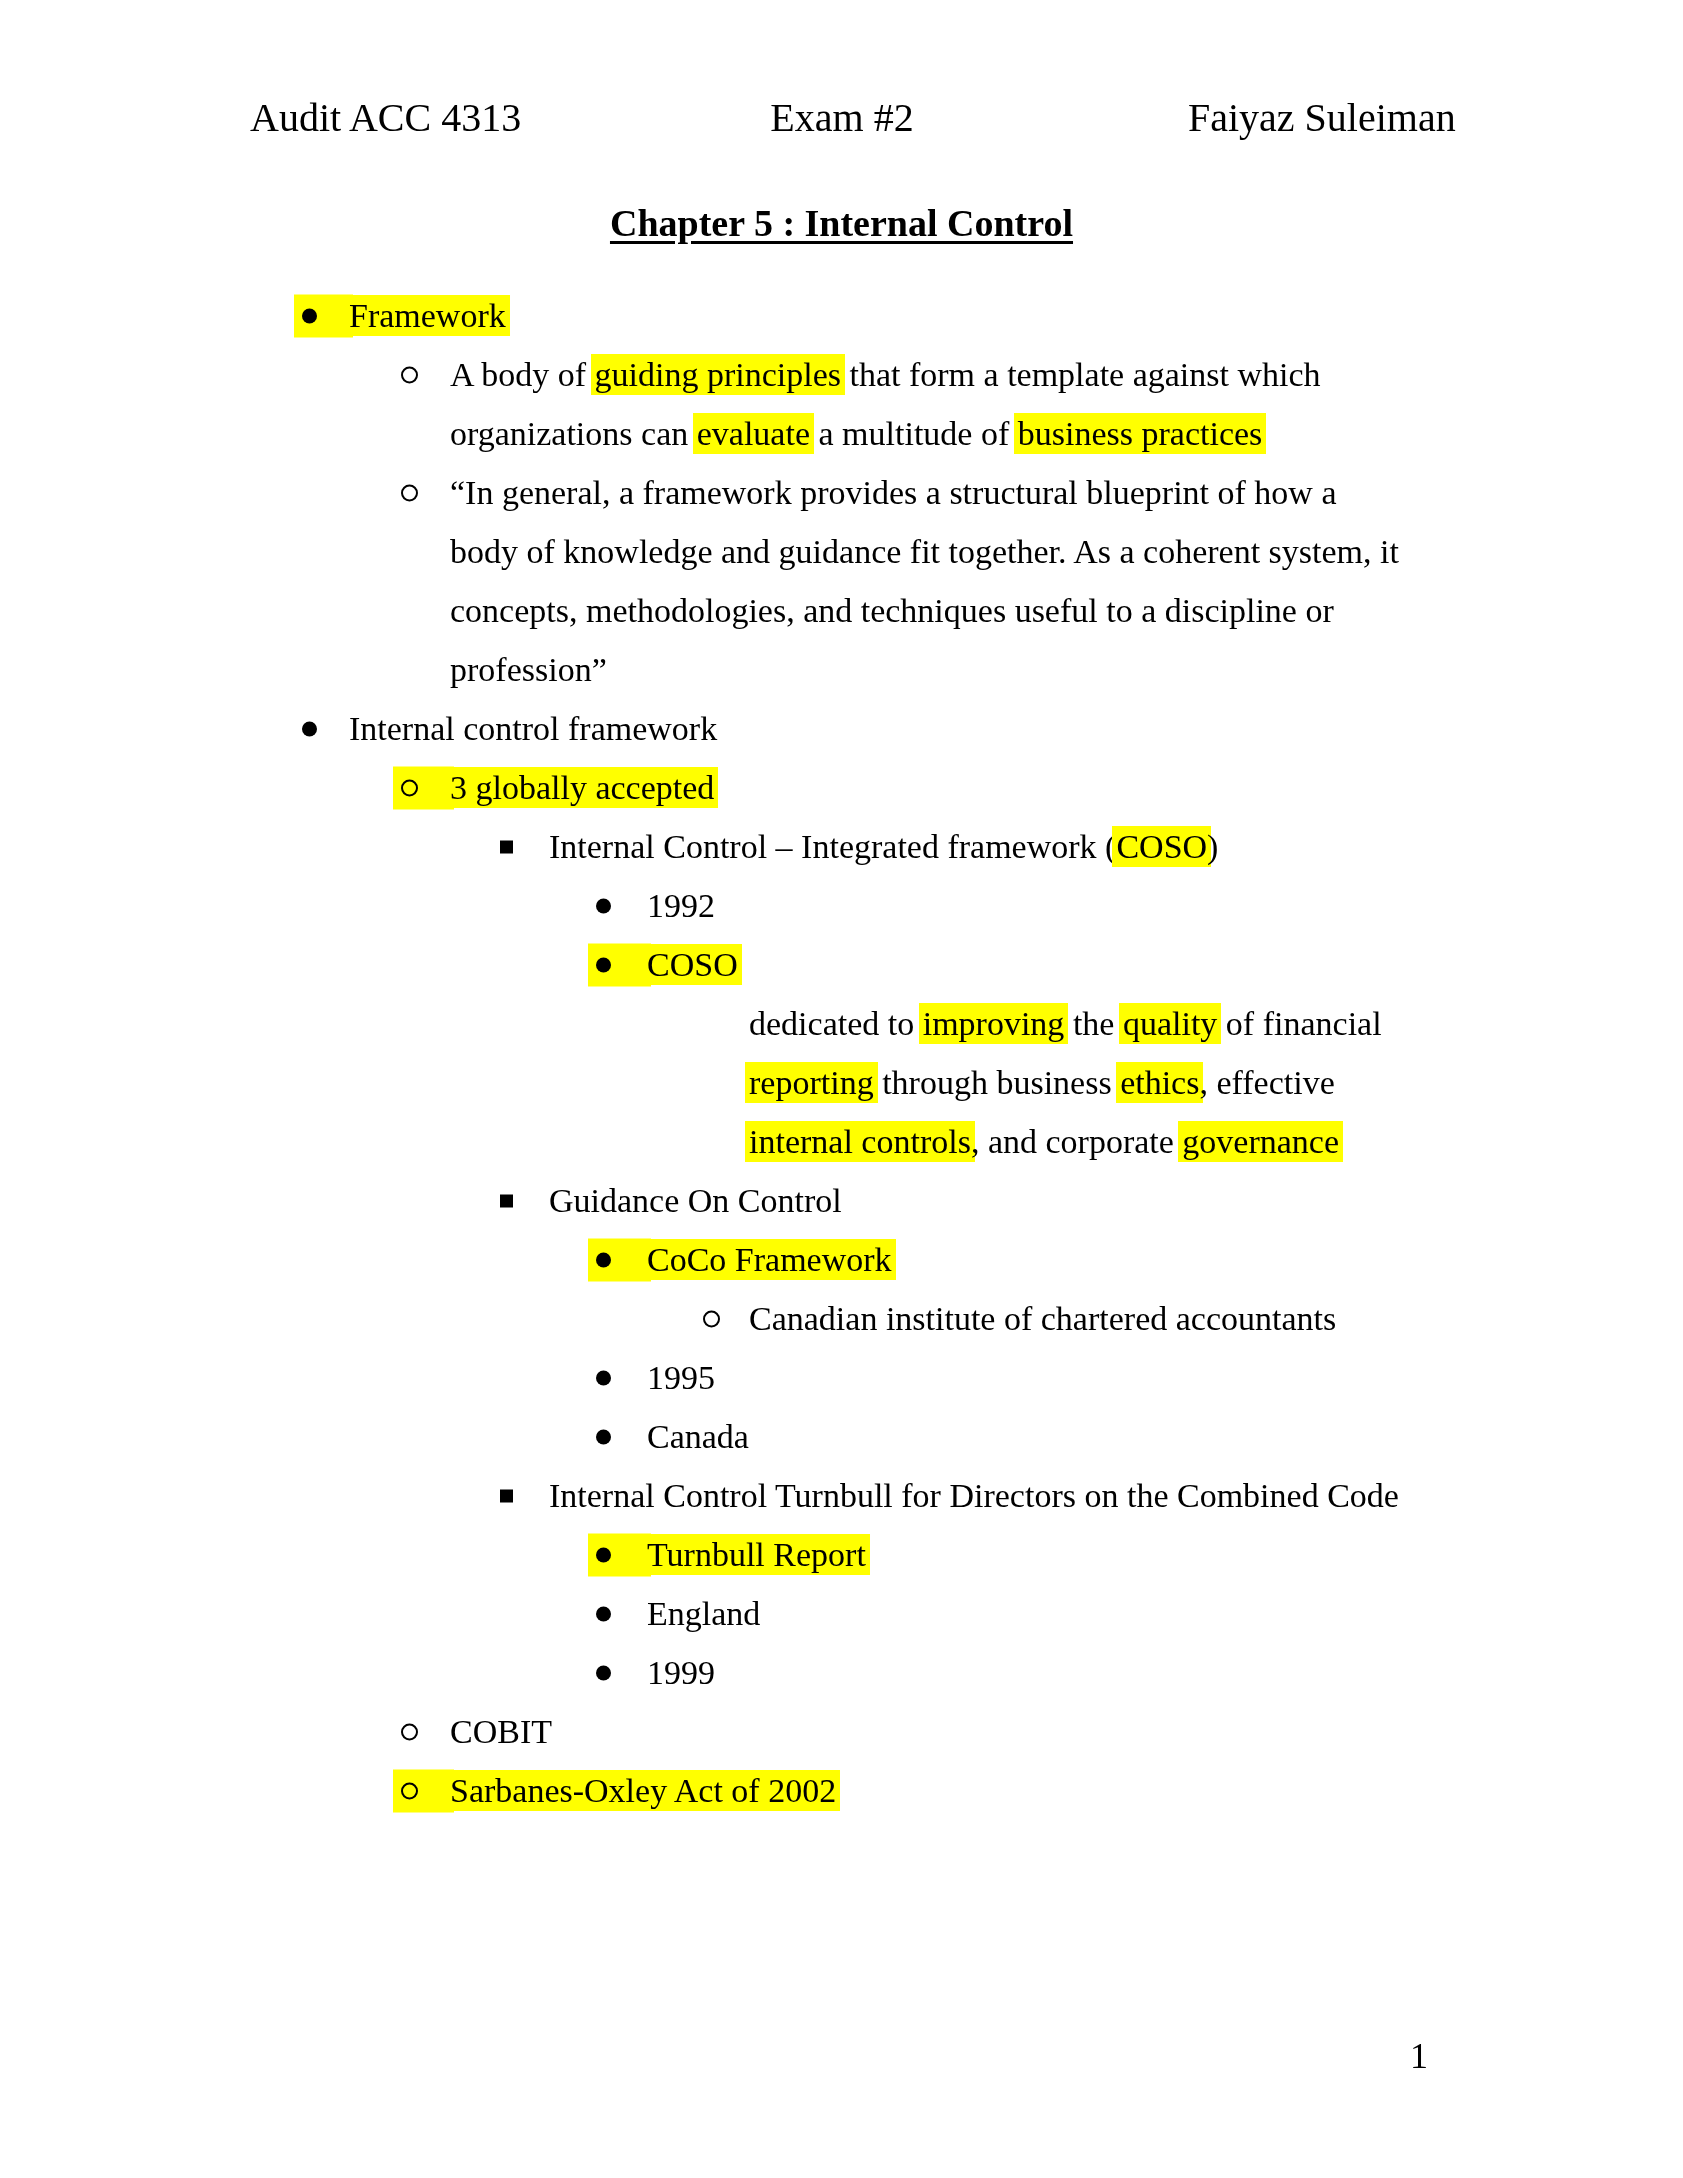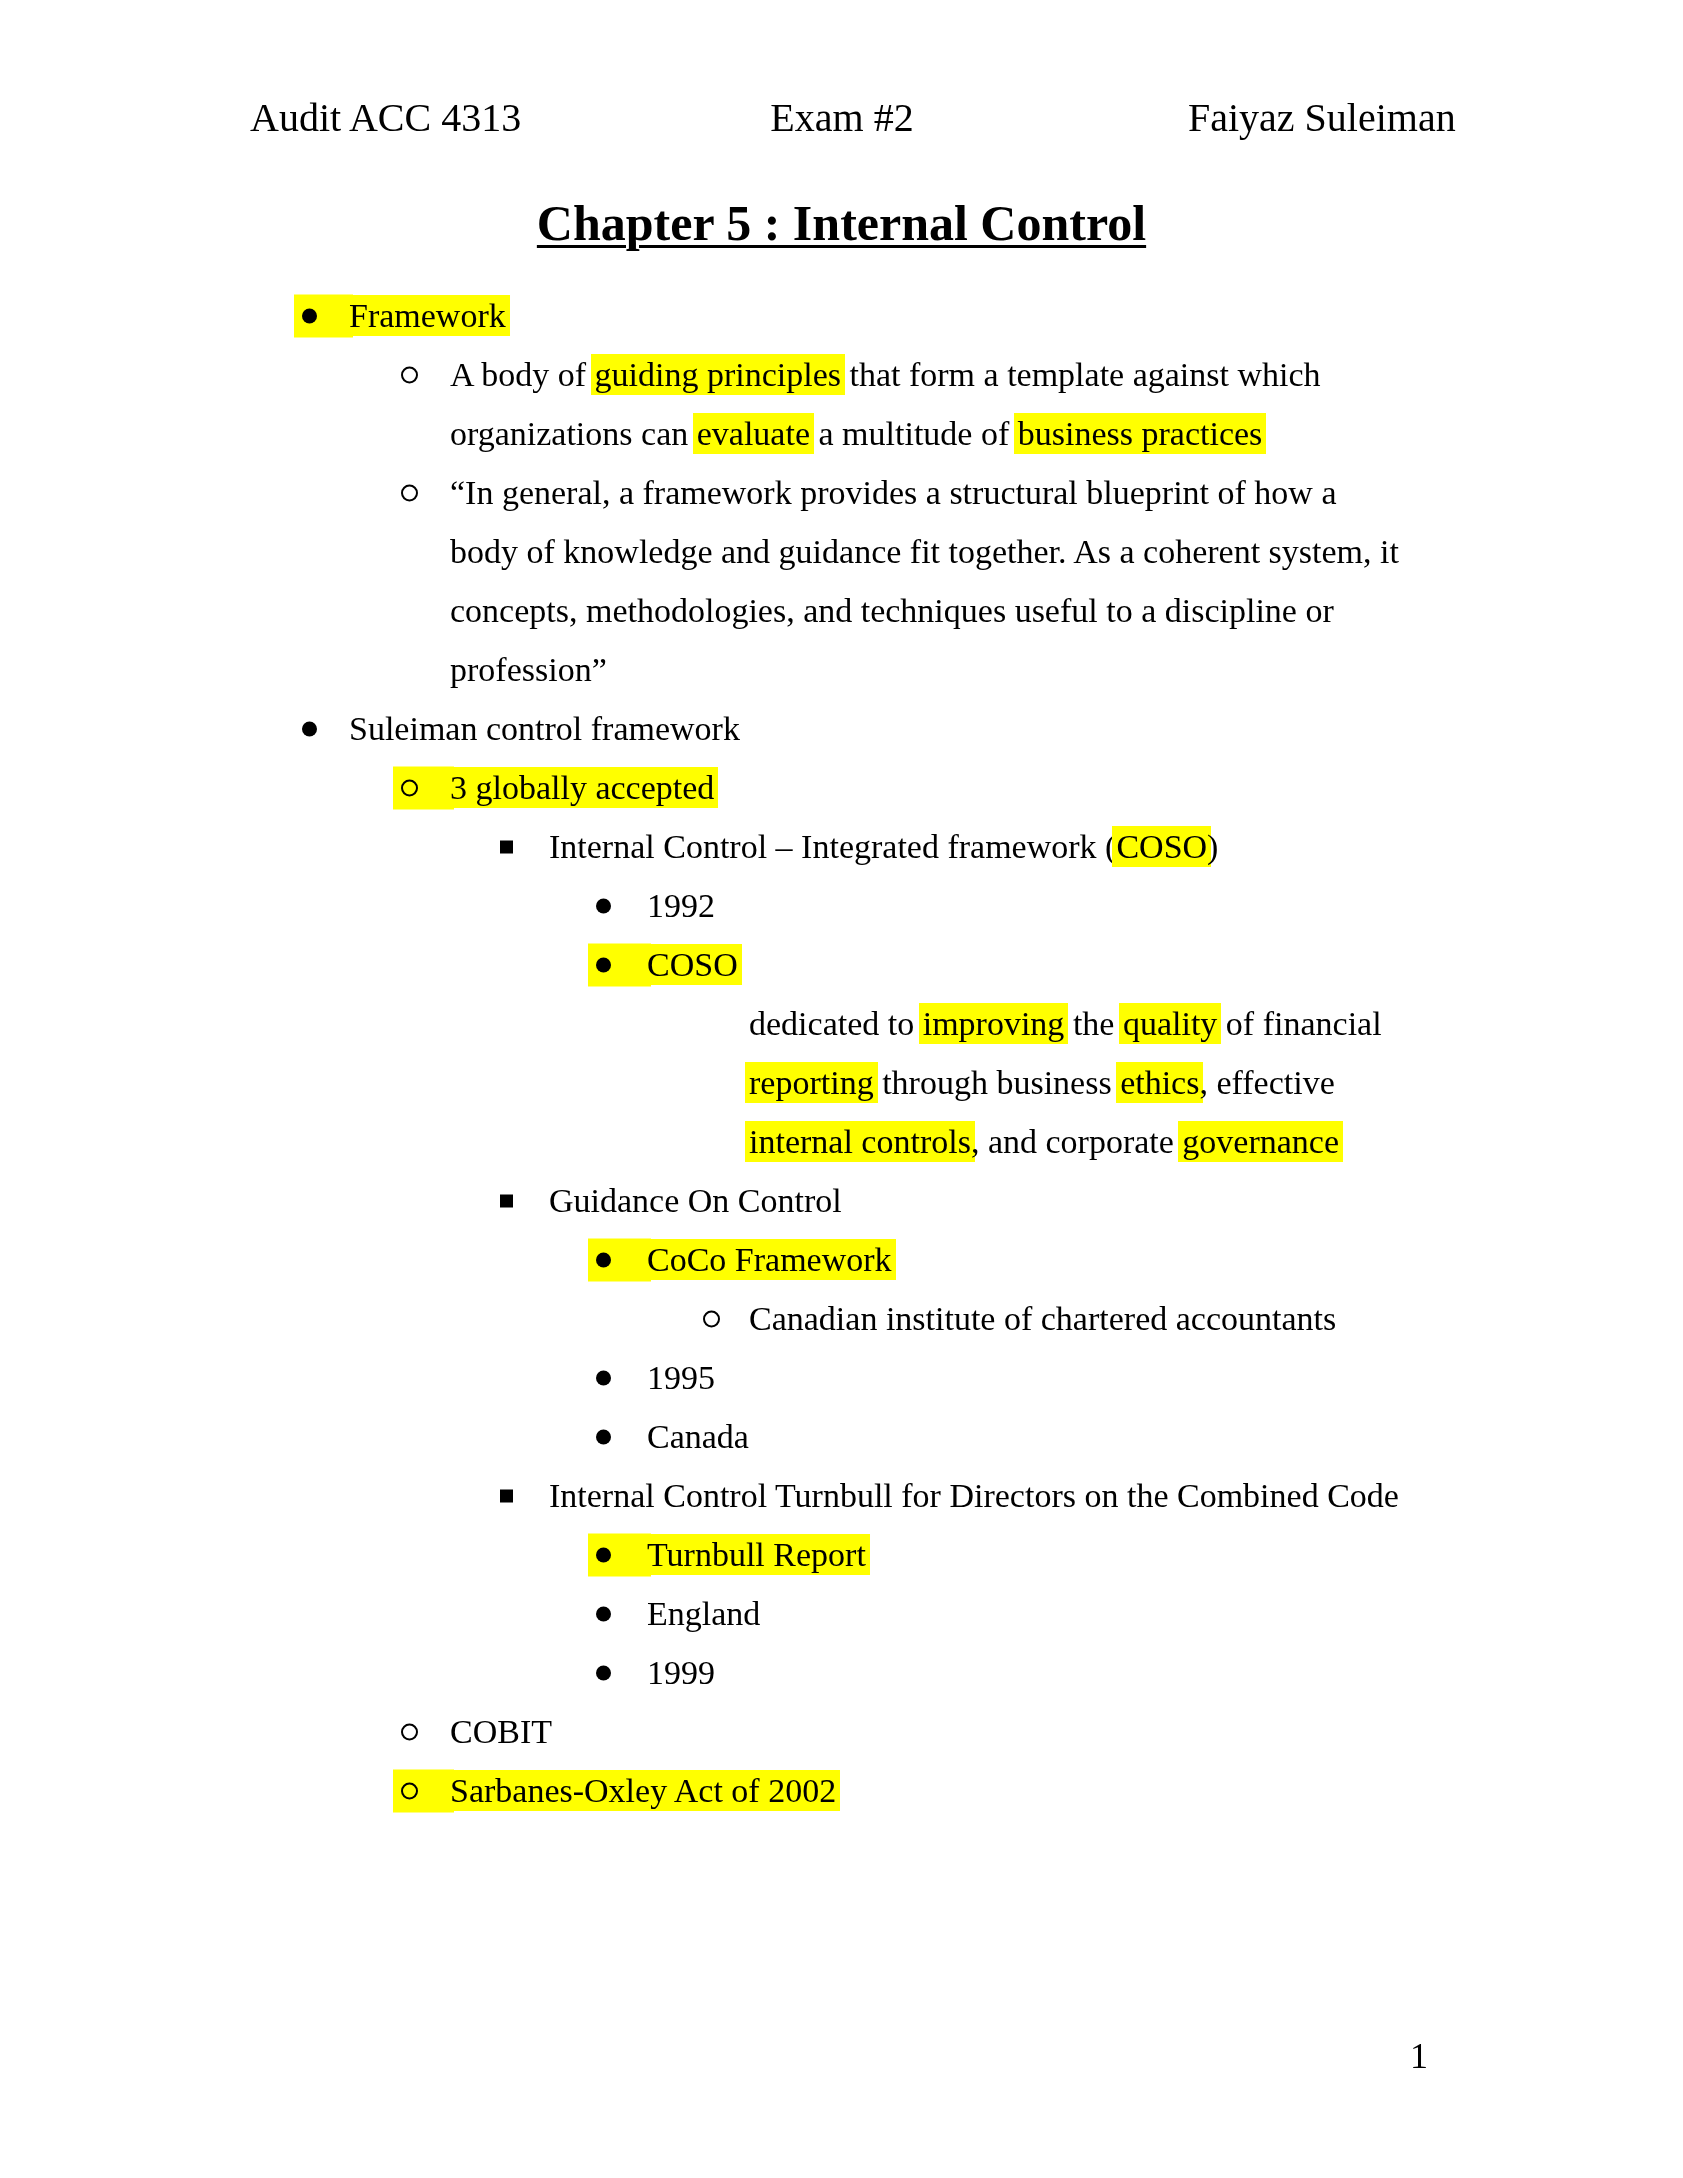--- a/index.html
+++ b/index.html
@@ -10,21 +10,21 @@
     color:#000000;
   }
   
   .hdr { position:absolute; top:94px; left:0; width:100%; height:50px;
          font-size:40px; line-height:48px; }
   .hdr-left   { position:absolute; left:250px; white-space:nowrap; }
   .hdr-center { position:absolute; left:842px; transform:translateX(-50%); white-space:nowrap; }
   .hdr-right  { position:absolute; left:1188px; white-space:nowrap; }
   
   .title { position:absolute; top:198px; left:0; width:100%;
-           text-align:center; font-size:50px; font-weight:bold; line-height:51px; }
+           text-align:center; font-size:38px; font-weight:bold; line-height:51px; }
   .title .u { text-decoration:underline; text-decoration-thickness:3px; text-underline-offset:5px; }
   
   .list { position:absolute; top:286px; left:0; width:100%; }
   .line { position:relative; height:59px; }
   .btxt { position:absolute; top:50%; transform:translateY(-50%);
           font-size:34px; line-height:40px; white-space:nowrap; }
   .hl   { background:var(--hl,#ffff00); padding:2px 4px; margin:0 -4px; }
   .bullet { position:absolute; top:50%; transform:translateY(-50%); }
   .b-disc   { width:15px; height:15px; background:#000; border-radius:50%; }
   .b-circle { width:13px; height:13px; border:2px solid #000; border-radius:50%; background:transparent; }
@@ -76,21 +76,21 @@
         <span class="btxt"><span>body of knowledge and guidance fit together. As a coherent system, it</span></span>
       </div>
       <div class="line lv2">
         <span class="btxt"><span>concepts, methodologies, and techniques useful to a discipline or</span></span>
       </div>
       <div class="line lv2">
         <span class="btxt"><span>profession”</span></span>
       </div>
       <div class="line lv1">
         <span class="bullet b-disc"></span>
-        <span class="btxt"><span>Suleiman control framework</span></span>
+        <span class="btxt"><span>Internal control framework</span></span>
       </div>
       <div class="line lv2">
         <div class="filler"></div>
         <span class="bullet b-circle"></span>
         <span class="btxt"><span class="hl">3 globally accepted</span></span>
       </div>
       <div class="line lv3">
         <span class="bullet b-square"></span>
         <span class="btxt"><span>Internal Control – Integrated framework (</span><span class="hl">COSO</span><span>)</span></span>
       </div>

